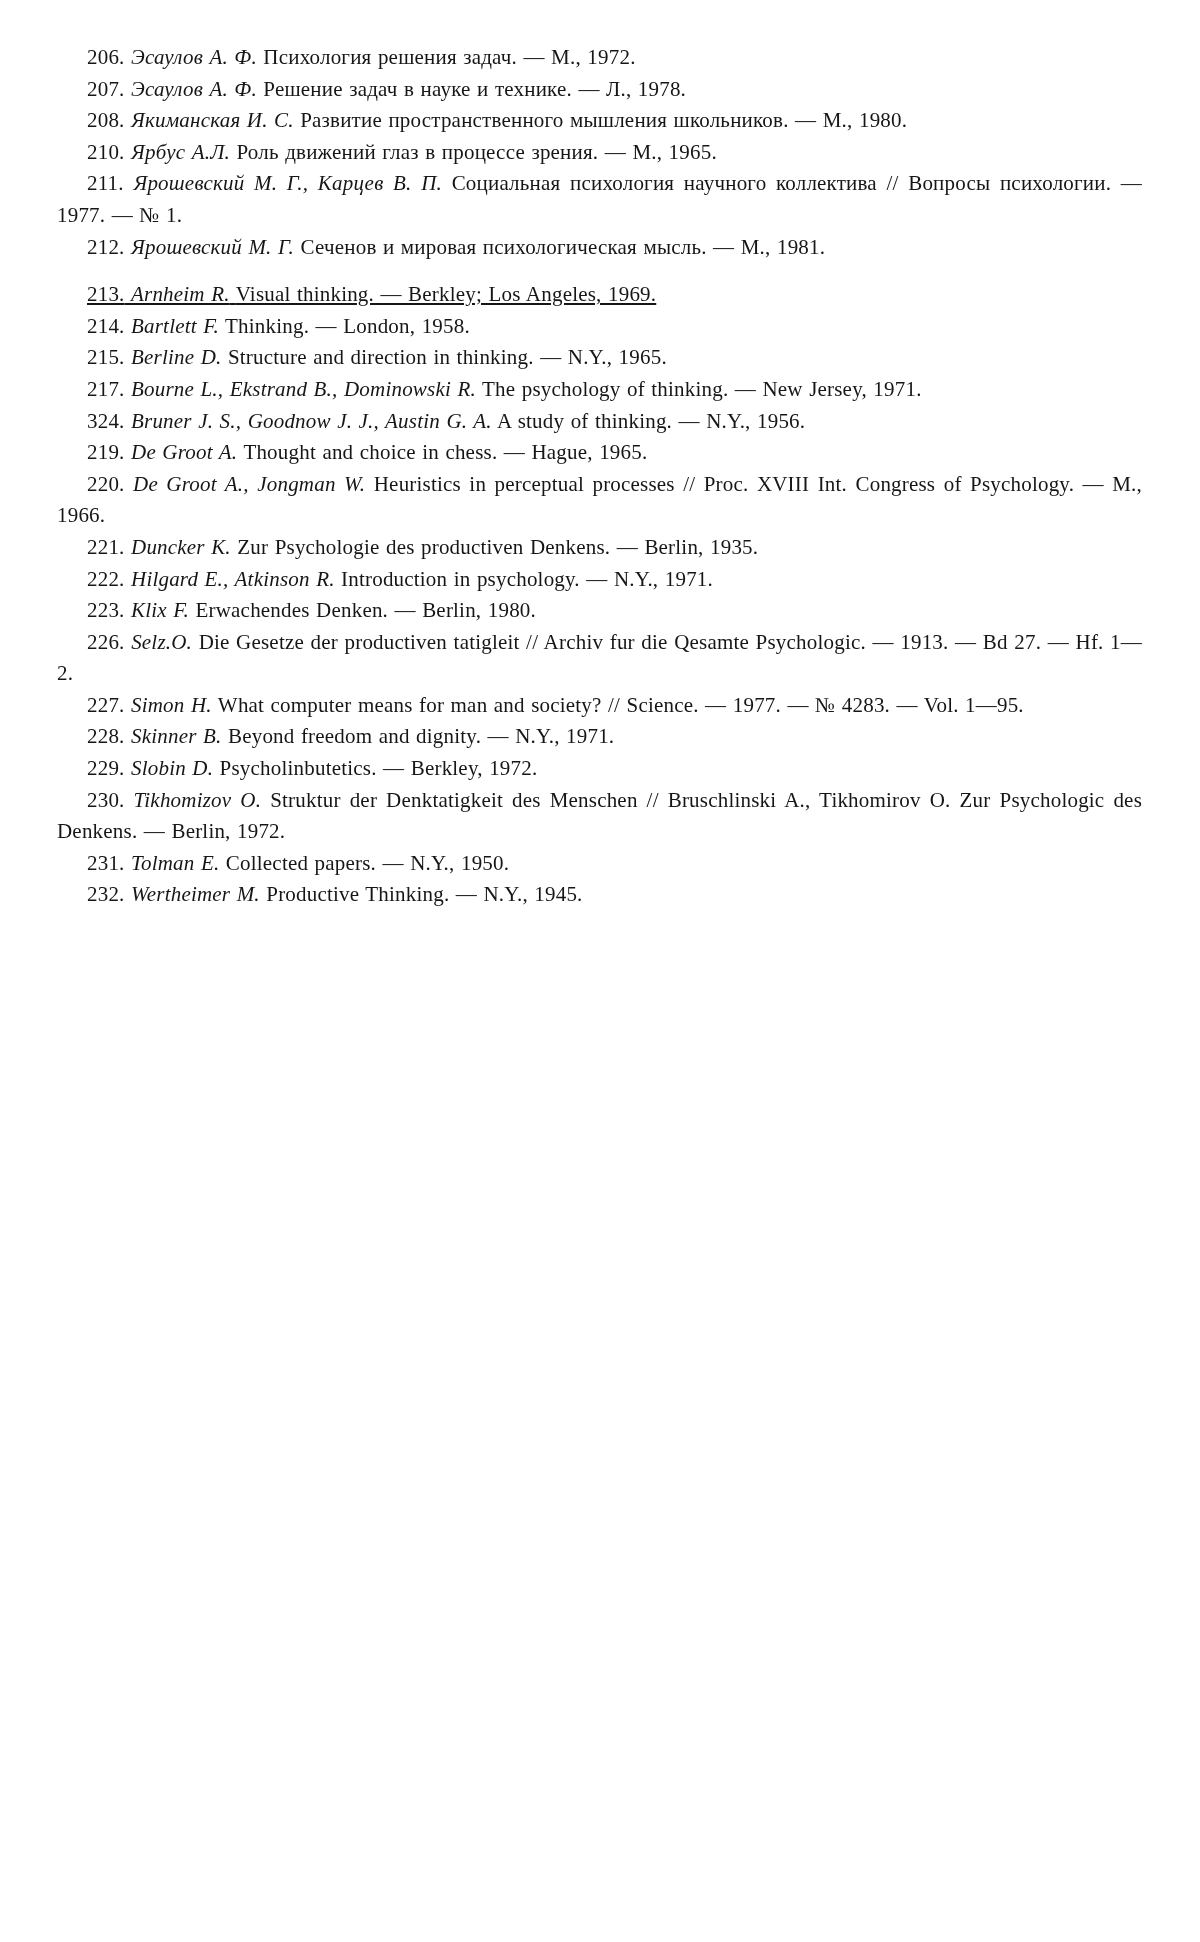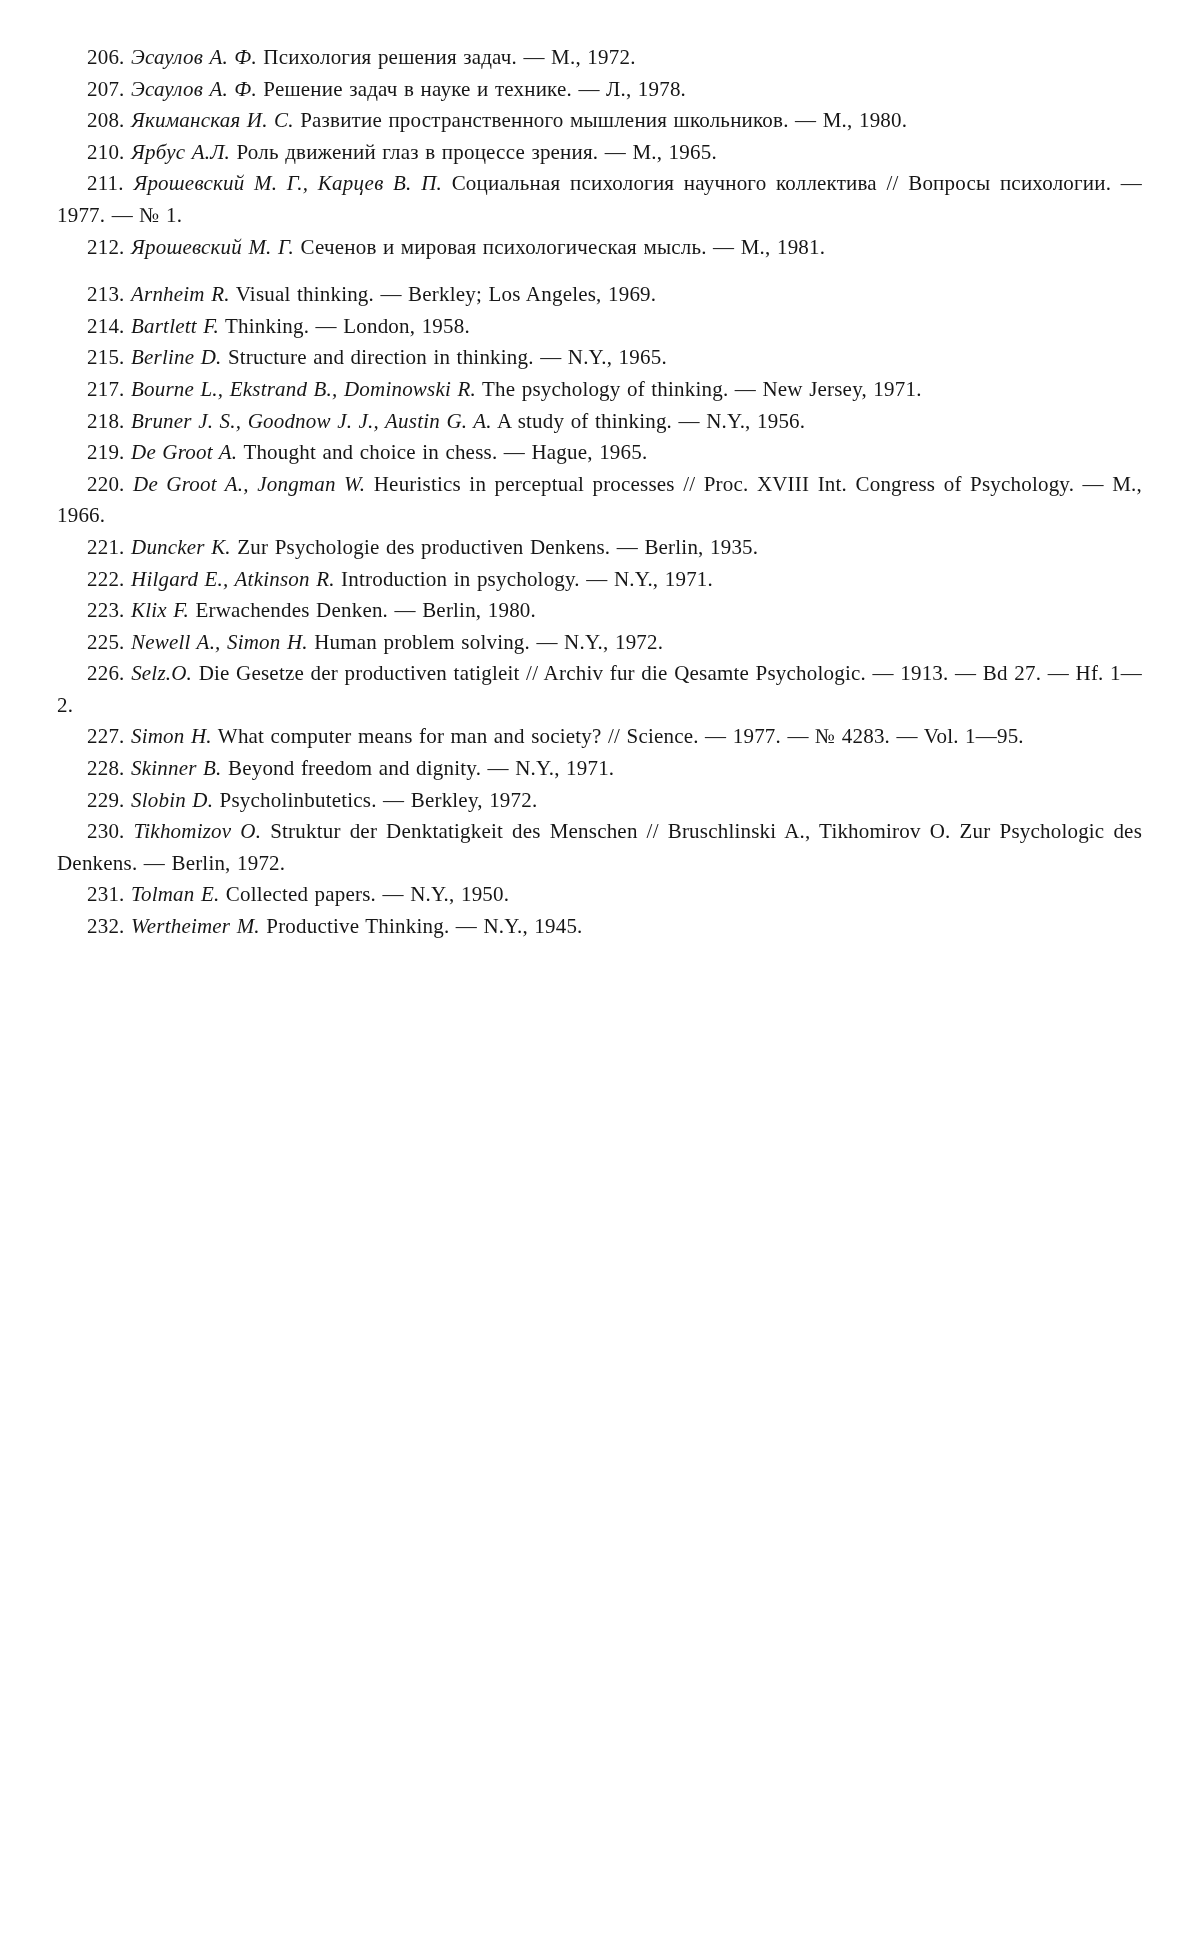--- a/index.html
+++ b/index.html
@@ -38,20 +38,21 @@
     font-style: normal;
   }
   .entry .author {
     font-style: italic;
   }
   .entry .txt {
     font-style: normal;
   }
   .section-gap {
     margin-top: 16px;
+    text-decoration: underline;
   }
 </style>
 </head>
 <body>
 
 <div class="page">
   <div class="bib-list">
 
     <p class="entry"><span class="num">206.</span> <span class="author">Эсаулов А. Ф.</span> <span class="txt">Психология решения задач. — М., 1972.</span></p>
 
@@ -68,34 +69,33 @@
 
     <p class="entry section-gap"><span class="num">213.</span> <span class="author">Arnheim R.</span> <span class="txt">Visual thinking. — Berkley; Los Angeles, 1969.</span></p>
 
     <p class="entry"><span class="num">214.</span> <span class="author">Bartlett F.</span> <span class="txt">Thinking. — London, 1958.</span></p>
 
     <p class="entry"><span class="num">215.</span> <span class="author">Berline D.</span> <span class="txt">Structure and direction in thinking. — N.Y., 1965.</span></p>
 
 
     <p class="entry"><span class="num">217.</span> <span class="author">Bourne L., Ekstrand B., Dominowski R.</span> <span class="txt">The psychology of thinking. — New Jersey, 1971.</span></p>
 
-    <p class="entry"><span class="num">218.</span> <span class="author">Bruner J. S., Goodnow J. J., Austin G. A.</span> <span class="txt">A study of thinking. — N.Y., 1956.</span></p>
+    <p class="entry"><span class="num">324.</span> <span class="author">Bruner J. S., Goodnow J. J., Austin G. A.</span> <span class="txt">A study of thinking. — N.Y., 1956.</span></p>
 
     <p class="entry"><span class="num">219.</span> <span class="author">De Groot A.</span> <span class="txt">Thought and choice in chess. — Hague, 1965.</span></p>
 
     <p class="entry"><span class="num">220.</span> <span class="author">De Groot A., Jongman W.</span> <span class="txt">Heuristics in perceptual processes // Proc. XVIII Int. Congress of Psychology. — М., 1966.</span></p>
 
     <p class="entry"><span class="num">221.</span> <span class="author">Duncker K.</span> <span class="txt">Zur Psychologie des productiven Denkens. — Berlin, 1935.</span></p>
 
     <p class="entry"><span class="num">222.</span> <span class="author">Hilgard E., Atkinson R.</span> <span class="txt">Introduction in psychology. — N.Y., 1971.</span></p>
 
     <p class="entry"><span class="num">223.</span> <span class="author">Klix F.</span> <span class="txt">Erwachendes Denken. — Berlin, 1980.</span></p>
 
 
-    <p class="entry"><span class="num">225.</span> <span class="author">Newell A., Simon H.</span> <span class="txt">Human problem solving. — N.Y., 1972.</span></p>
 
     <p class="entry"><span class="num">226.</span> <span class="author">Selz.O.</span> <span class="txt">Die Gesetze der productiven tatigleit // Archiv fur die Qesamte Psychologic. — 1913. — Bd 27. — Hf. 1—2.</span></p>
 
     <p class="entry"><span class="num">227.</span> <span class="author">Simon H.</span> <span class="txt">What computer means for man and society? // Science. — 1977. — № 4283. — Vol. 1—95.</span></p>
 
     <p class="entry"><span class="num">228.</span> <span class="author">Skinner B.</span> <span class="txt">Beyond freedom and dignity. — N.Y., 1971.</span></p>
 
     <p class="entry"><span class="num">229.</span> <span class="author">Slobin D.</span> <span class="txt">Psycholinbutetics. — Berkley, 1972.</span></p>
 
     <p class="entry"><span class="num">230.</span> <span class="author">Tikhomizov O.</span> <span class="txt">Struktur der Denktatigkeit des Menschen // Bruschlinski A., Tikhomirov O. Zur Psychologic des Denkens. — Berlin, 1972.</span></p>

